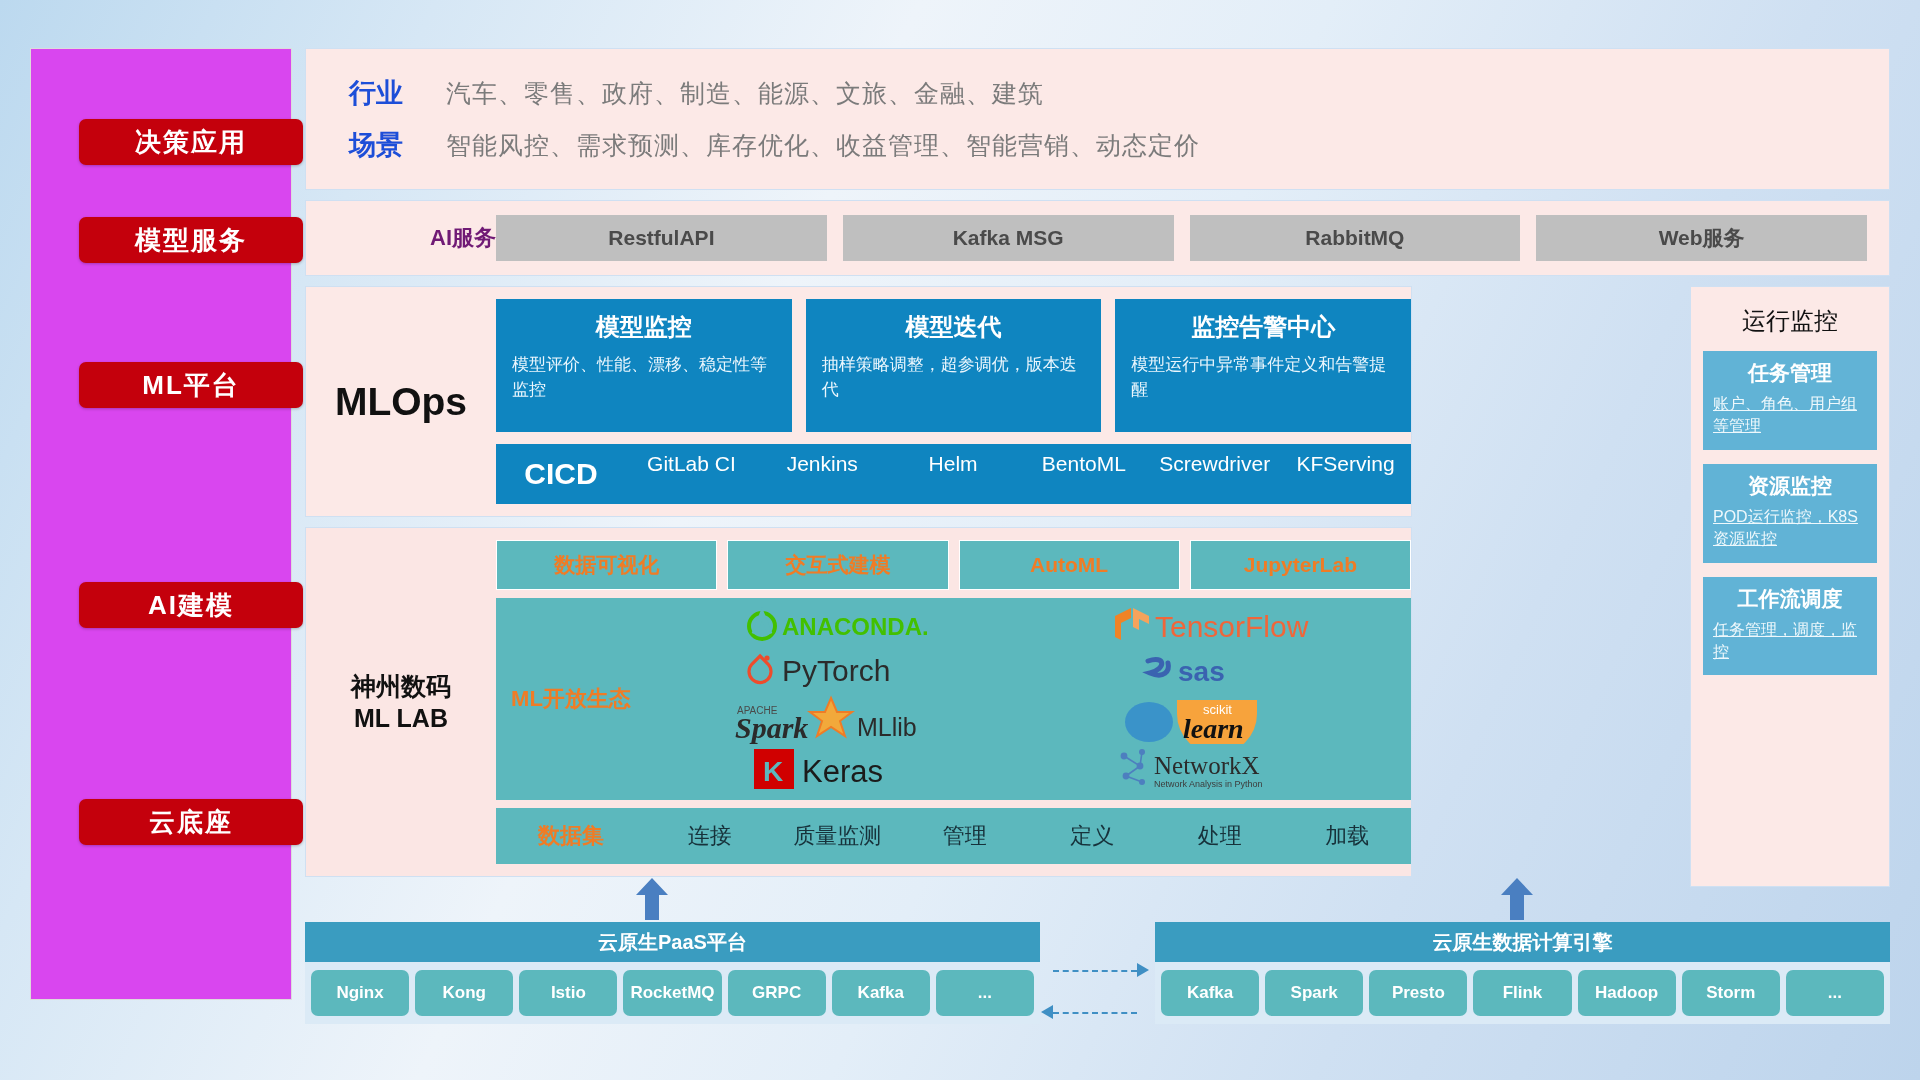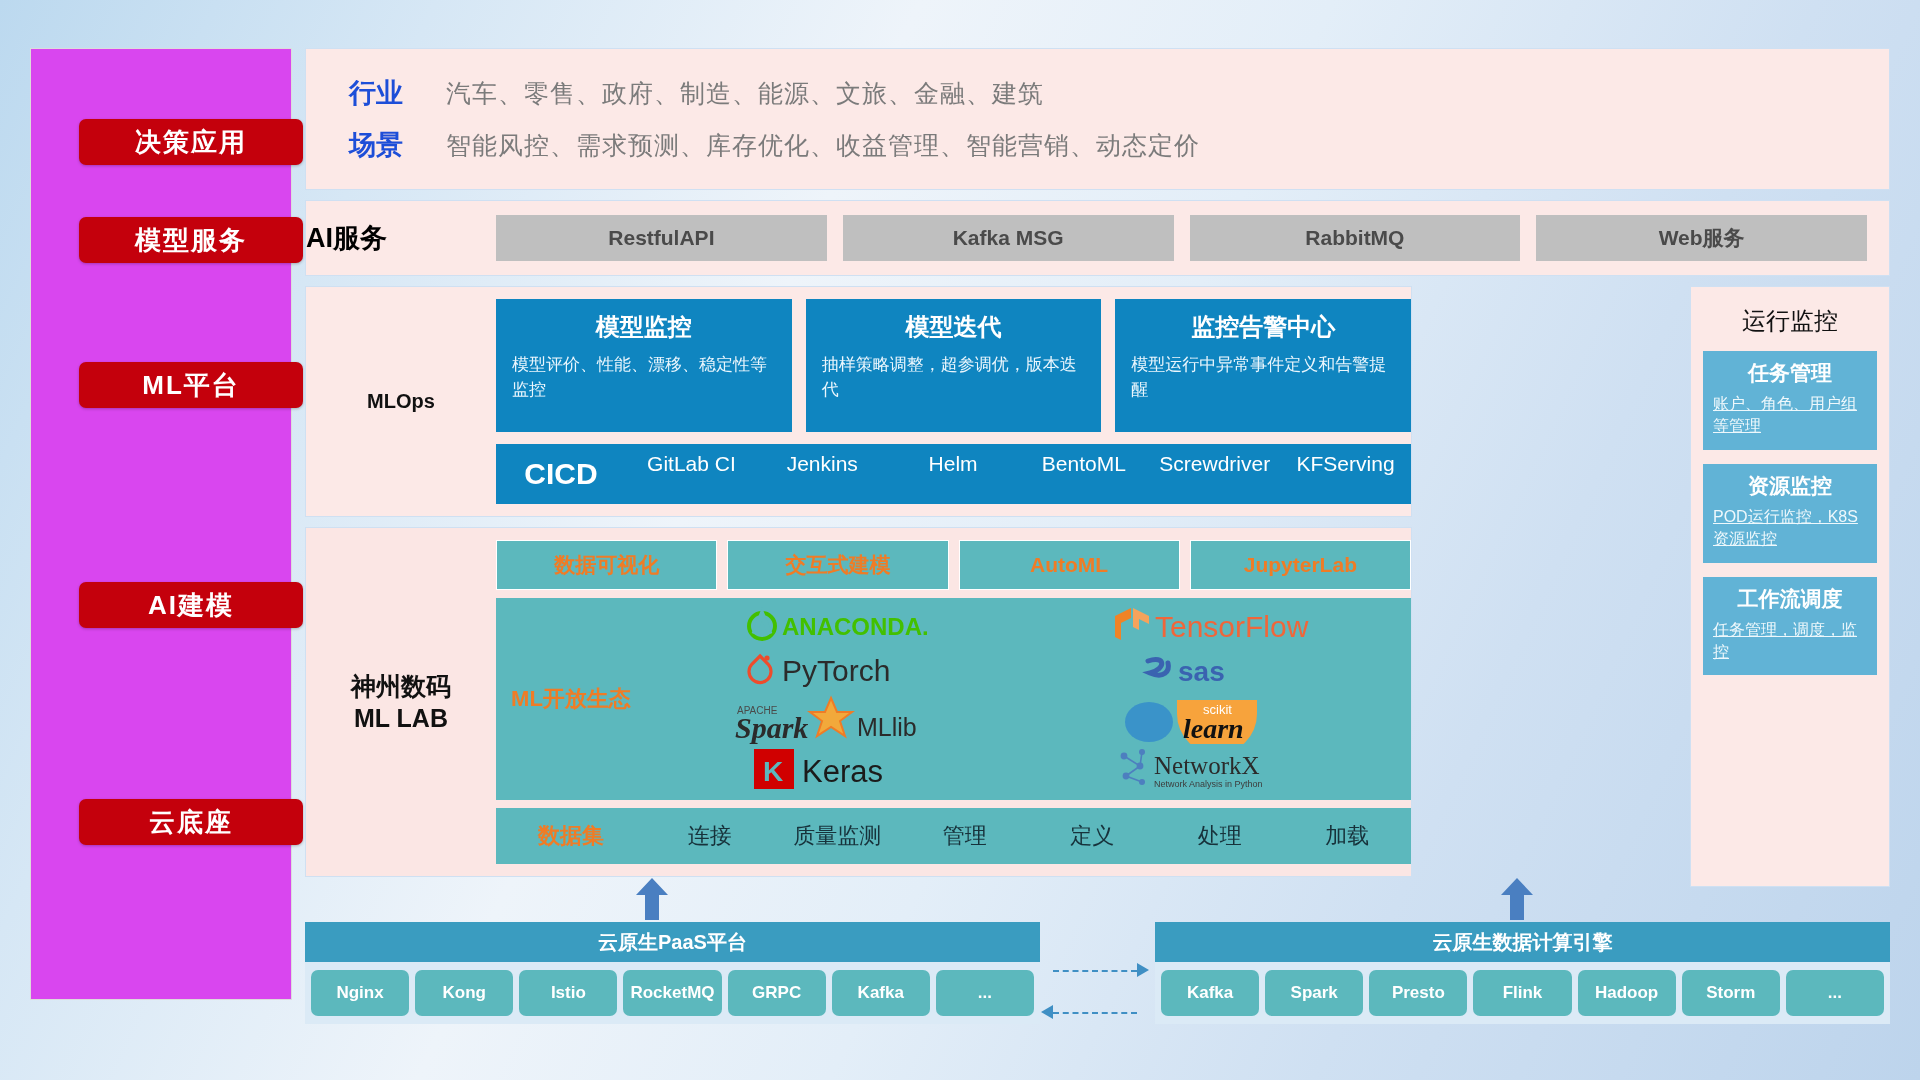--- a/index.html
+++ b/index.html
@@ -37,32 +37,32 @@
   .scen-rows{flex:1;}
   .scen-row{display:flex;align-items:center;height:52px;}
   .scen-key{
     width:140px;text-align:center;font-size:27px;font-weight:bold;color:#1d4ed8;
     flex:0 0 140px;
   }
   .scen-val{font-size:25px;color:#7b7b7b;letter-spacing:1px;}
 
   
   .ais{display:flex;align-items:center;padding:14px 22px 14px 0;}
-  .ais-key{width:190px;flex:0 0 190px;text-align:left;font-size:27px;font-weight:bold;color:#000000;}
+  .ais-key{width:190px;flex:0 0 190px;text-align:right;font-size:22px;font-weight:bold;color:#701a75;}
   .ais-items{flex:1;display:flex;gap:16px;}
   .ais-item{
     flex:1;height:46px;background:#bfbfbf;color:#4a4a4a;
     display:flex;align-items:center;justify-content:center;
     font-size:21px;font-weight:bold;
   }
 
   
   .mlrow{display:flex;}
   .mlops-band{width:1105px;display:flex;align-items:center;padding:12px 0;}
-  .mlops-key{width:190px;flex:0 0 190px;text-align:center;font-size:20px;font-weight:bold;color:#111;}
+  .mlops-key{width:190px;flex:0 0 190px;text-align:center;font-size:39px;font-weight:bold;color:#111;}
   .mlops-col{flex:1;}
   .mlops-cards{display:flex;gap:14px;}
   .mlops-card{
     flex:1;background:#0f85c0;color:#fff;padding:12px 16px 16px;min-height:105px;
   }
   .mlops-card h4{margin:0 0 10px;font-size:24px;text-align:center;font-weight:bold;}
   .mlops-card p{margin:0;font-size:17px;line-height:1.45;color:#eaf6fd;}
   .cicd{
     margin-top:12px;background:#0f85c0;color:#fff;height:60px;
     display:flex;align-items:center;

